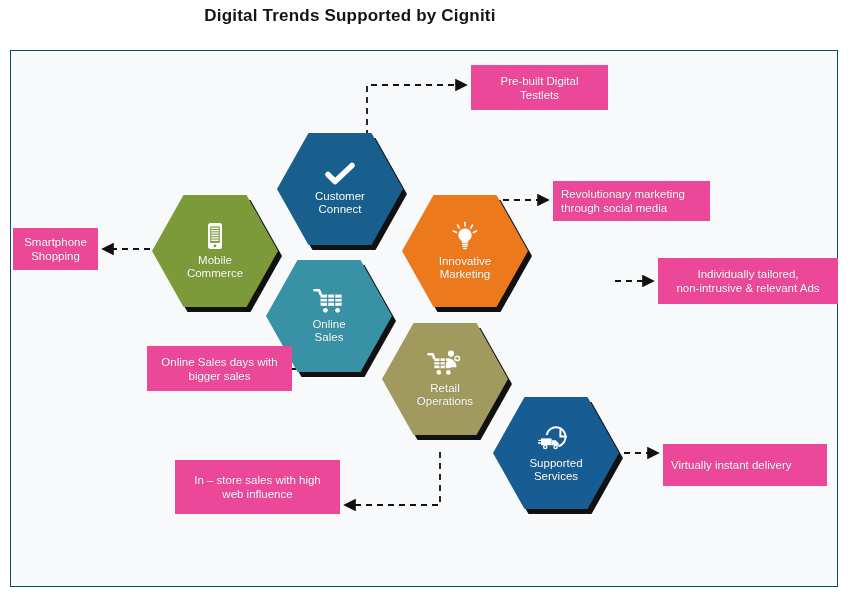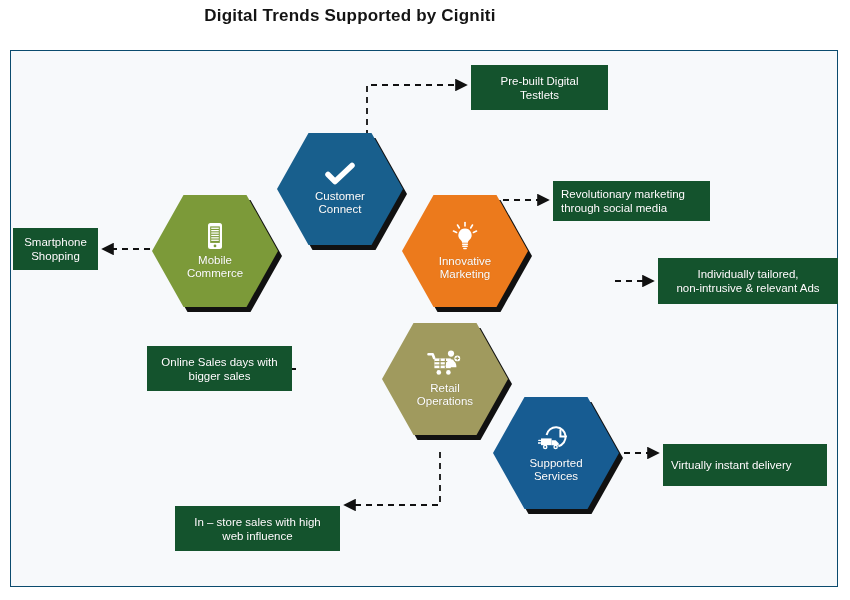--- a/index.html
+++ b/index.html
@@ -33,21 +33,21 @@
     position:absolute;left:0;top:0;width:100%;height:100%;
     display:flex;flex-direction:column;align-items:center;justify-content:center;
   }
   .hex .ico{margin-bottom:4px;line-height:0;}
   .hex .lbl{
     font-size:11.5px;line-height:13.5px;font-weight:normal;
     text-shadow:0 0 1px rgba(0,0,0,.25);white-space:pre-line;
   }
 
   .cbox{
-    position:absolute;background:#14532d;color:#ffffff;
+    position:absolute;background:#ec4899;color:#ffffff;
     display:flex;align-items:center;box-sizing:border-box;
     font-size:11.5px;line-height:14px;padding:4px 8px;
     text-shadow:0 0 1px rgba(0,0,0,.3);
   }
   .cbox.center{justify-content:center;text-align:center;}
   .cbox.left{justify-content:flex-start;text-align:left;}
   .cbox span{white-space:pre-line;width:100%;}
   .cbox.left span{width:auto;}
 </style>
 </head>
@@ -138,20 +138,42 @@
             <rect x="12.2" y="24.6" width="5.6" height="1.5" rx="0.7"></rect>
             <rect x="13.1" y="26.8" width="3.8" height="1.5" rx="0.7"></rect>
           </g>
         </svg>
       </div>
       <div class="lbl">Innovative
 Marketing</div>
     </div>
   </div>
 
+  <div class="hex" style="left:266px;top:260px;width:126px;height:112px;">
+    <div class="shadow"></div>
+    <div class="shape" style="background:#3991a6;"></div>
+    <div class="inner">
+      <div class="ico">
+        <svg width="32" height="26" viewBox="0 0 32 26" aria-hidden="true">
+          <path d="M1.5,2.2 h4.6 l1.5,4" fill="none" stroke="#ffffff" stroke-width="2.6" stroke-linecap="round" stroke-linejoin="round"></path>
+          <rect x="7.6" y="6.6" width="21" height="11.2" fill="#ffffff"></rect>
+          <g stroke="#3991a6" stroke-width="1.3">
+            <line x1="7.6" y1="10.3" x2="28.6" y2="10.3"></line>
+            <line x1="7.6" y1="14.1" x2="28.6" y2="14.1"></line>
+            <line x1="14.6" y1="6.6" x2="14.6" y2="17.8"></line>
+            <line x1="21.6" y1="6.6" x2="21.6" y2="17.8"></line>
+          </g>
+          <circle cx="12.4" cy="22.3" r="2.4" fill="#ffffff"></circle>
+          <circle cx="24.6" cy="22.3" r="2.4" fill="#ffffff"></circle>
+        </svg>
+      </div>
+      <div class="lbl">Online
+Sales</div>
+    </div>
+  </div>
 
 
   <div class="hex" style="left:382px;top:323px;width:126px;height:112px;">
     <div class="shadow"></div>
     <div class="shape" style="background:#a09a5e;"></div>
     <div class="inner">
       <div class="ico">
         <svg width="36" height="28" viewBox="0 0 36 28" aria-hidden="true">
           <path d="M1.5,4.2 h4.2 l1.4,3.8" fill="none" stroke="#ffffff" stroke-width="2.6" stroke-linecap="round" stroke-linejoin="round"></path>
           <path d="M7.4,8.4 h16.4 v9.8 h-16.4 z" fill="#ffffff"></path>
@@ -221,18 +243,18 @@
   <div class="cbox center" style="left:13px;top:228px;width:85px;height:42px;">
     <span>Smartphone
 Shopping</span>
   </div>
 
   <div class="cbox center" style="left:103px;top:346px;width:145px;height:45px;margin-left:44px;">
     <span>Online Sales days with
 bigger sales</span>
   </div>
 
-  <div class="cbox center" style="left:175px;top:506px;width:165px;height:45px;">
+  <div class="cbox center" style="left:175px;top:460px;width:165px;height:54px;">
     <span>In – store sales with high
 web influence</span>
   </div>
 
 </div>
 
 </body></html>

